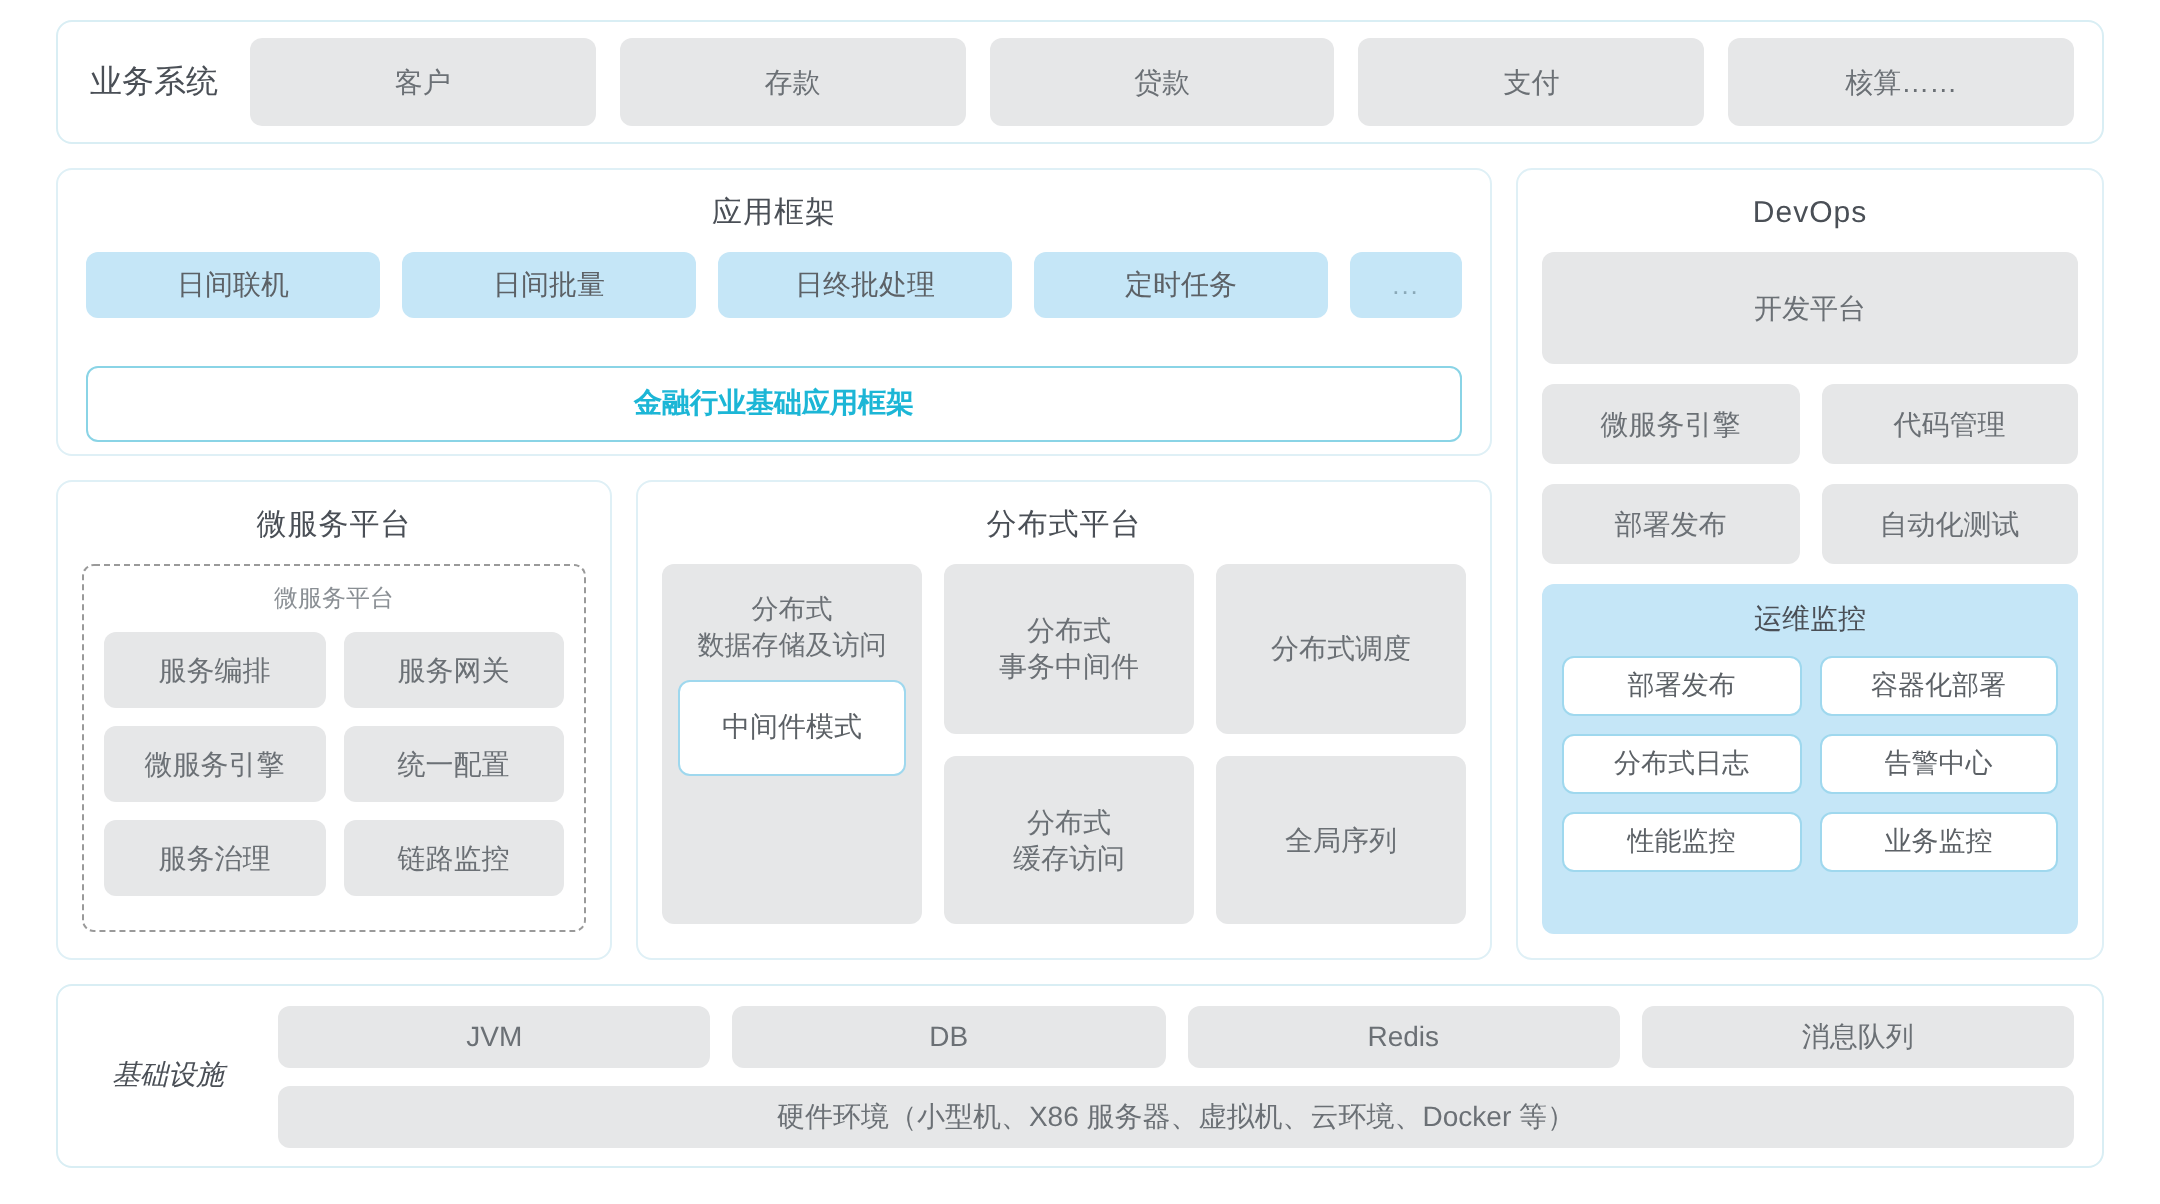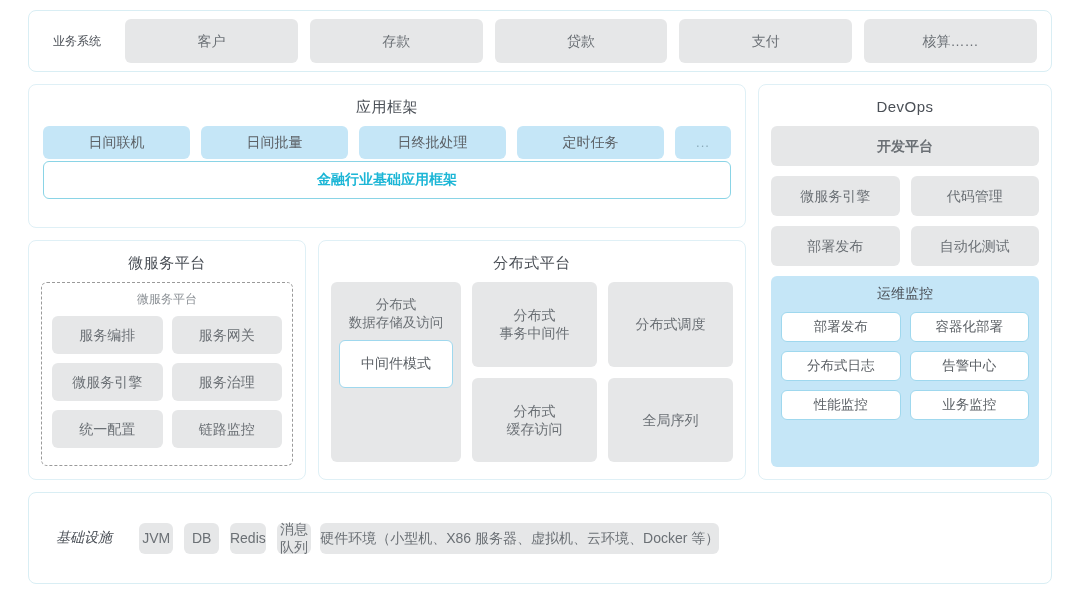--- a/index.html
+++ b/index.html
@@ -62,40 +62,40 @@
   
   .row-biz {
     height: 62px;
     display: flex; align-items: center;
     padding: 0 14px 0 0;
     margin-bottom: 12px;
   }
   .row-biz .rowlabel {
     width: 96px; flex: none;
     text-align: center;
-    color: #4a4f56; font-size: 12px;
+    color: #4a4f56; font-size: 16px;
   }
   .row-biz .cells { flex: 1; display: flex; gap: 12px; }
   .row-biz .cells .chip { flex: 1; height: 44px; }
 
   
   .middle { display: flex; gap: 12px; height: 396px; }
   .mid-left { width: 718px; display: flex; flex-direction: column; gap: 12px; }
   .mid-right { flex: 1; }
 
   
   .appfw { height: 144px; padding: 0 14px 12px; }
   .appfw .btnrow { display: flex; gap: 11px; height: 33px; }
   .appfw .btnrow .chip-blue:nth-child(1),
   .appfw .btnrow .chip-blue:nth-child(2),
   .appfw .btnrow .chip-blue:nth-child(3),
   .appfw .btnrow .chip-blue:nth-child(4) { flex: 1; }
   .appfw .btnrow .chip-blue.ellipsis { width: 56px; flex: none; color: #8aa9b8; font-size: 13px; letter-spacing: 1px; }
   .fw-wide {
-    margin-top: 2px;
+    margin-top: 24px;
     height: 38px;
     border: 1px solid #8ad4e6;
     border-radius: 6px;
     color: #1cb6d6;
     font-size: 14px;
     font-weight: bold;
     display: flex; align-items: center; justify-content: center;
   }
 
   
@@ -120,40 +120,40 @@
     display: flex; flex-direction: column;
   }
   .dist .c1 .c1t { color: #6b7075; font-size: 13.5px; text-align: center; line-height: 1.35; padding: 6px 0 8px; }
   .dist .c1 .chip-white { height: 48px; }
   .dist .c1 .chip-white + .chip-white { margin-top: 8px; }
   .dist .c2, .dist .c3 { flex: 1; display: flex; flex-direction: column; gap: 11px; }
   .dist .c2 .chip, .dist .c3 .chip { flex: 1; }
 
   
   .devops { padding: 0 12px 12px; display: flex; flex-direction: column; }
-  .devops .wide { height: 40px; margin-bottom: 10px; font-weight: bold; }
+  .devops .wide { height: 56px; margin-bottom: 10px; }
   .devops .pair { display: grid; grid-template-columns: 1fr 1fr; gap: 11px; margin-bottom: 10px; }
   .devops .pair .chip { height: 40px; }
   .ops {
     background: #c5e6f7; border-radius: 6px;
     padding: 0 10px 10px; flex: 1;
   }
   .ops .opstitle { text-align: center; color: #4a4f56; font-size: 14px; padding: 9px 0 9px; }
   .ops .grid { display: grid; grid-template-columns: 1fr 1fr; gap: 9px; }
   .ops .grid .chip-white { height: 30px; font-size: 13.5px; }
 
   
   .row-infra {
     margin-top: 12px;
     height: 92px;
     display: flex; align-items: center;
     padding: 0 14px 0 0;
   }
   .row-infra .rowlabel { width: 110px; flex: none; text-align: center; color: #4a4f56; font-size: 14px; font-style: italic; }
-  .row-infra .stack { flex: 1; display: flex; flex-direction: row; gap: 9px; }
+  .row-infra .stack { flex: 1; display: flex; flex-direction: column; gap: 9px; }
   .row-infra .stack .top { display: flex; gap: 11px; }
   .row-infra .stack .top .chip { flex: 1; height: 31px; }
   .row-infra .stack .bottom .chip { height: 31px; }
 </style>
 </head>
 <body>
 
 <div class="page">
 
   <div class="outer row-biz">
@@ -186,22 +186,22 @@
       <div class="lower">
 
         <div class="panel msp">
           <div class="ptitle">微服务平台</div>
           <div class="dashed">
             <div class="sub">微服务平台</div>
             <div class="grid">
               <div class="chip">服务编排</div>
               <div class="chip">服务网关</div>
               <div class="chip">微服务引擎</div>
+              <div class="chip">统一配置</div>
               <div class="chip">服务治理</div>
-              <div class="chip">统一配置</div>
               <div class="chip">链路监控</div>
             </div>
           </div>
         </div>
 
         <div class="panel dist">
           <div class="ptitle">分布式平台</div>
           <div class="cols">
 
             <div class="c1">

